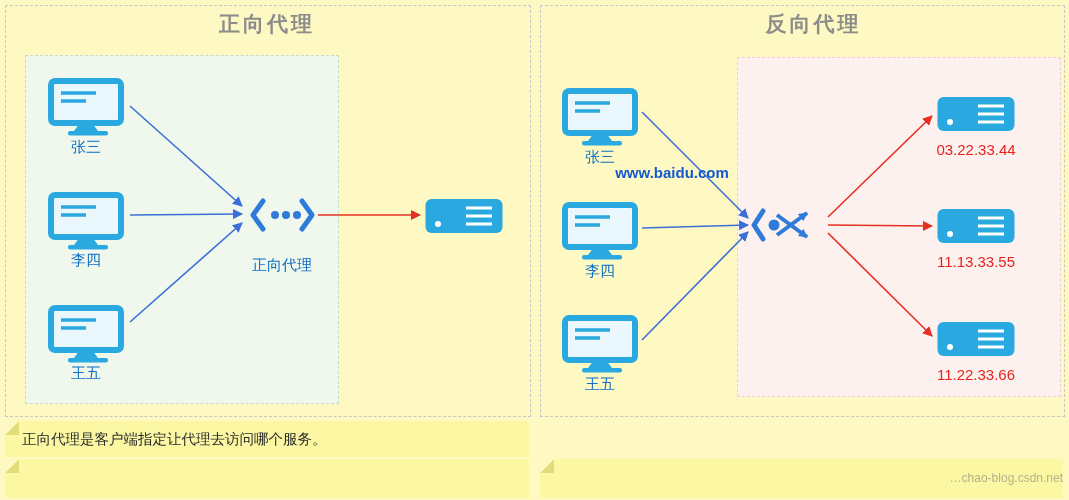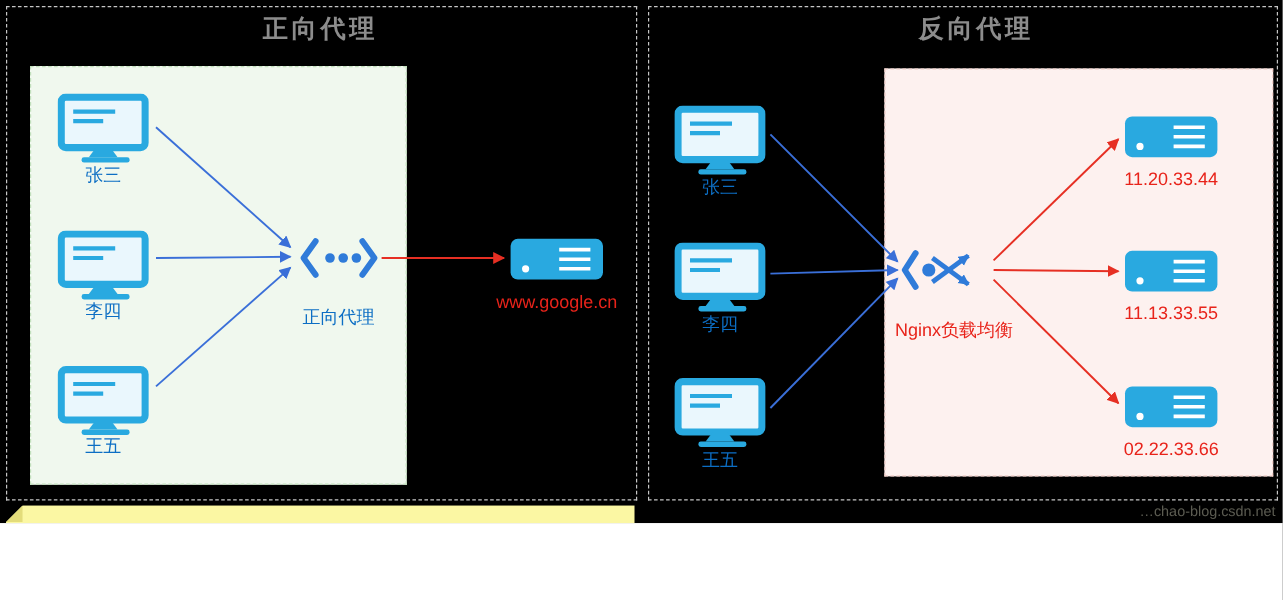--- a/index.html
+++ b/index.html
@@ -1,17 +1,17 @@
 <!DOCTYPE html>
 <html><head>
 <meta charset="utf-8">
 <style>
   html,body { margin:0; padding:0; background:#fff; }
   .canvas {
-    position:relative; width:1069px; height:436px; background:#000000;
+    position:relative; width:1069px; height:500px; background:#fef9c3;
     font-family:"Liberation Sans","DejaVu Sans",sans-serif; overflow:hidden;
   }
   .panel { position:absolute; border:1px dashed #c6c6c6; background:transparent; }
   .panel-title {
     position:absolute; text-align:center; font-size:21px; font-weight:bold;
     color:#8c8c8c; letter-spacing:3px;
   }
   .zone { position:absolute; }
   .zone.green { background:#f0f8ee; border:1px dashed #c2e0bd; }
   .zone.pink  { background:#fdf1ef; border:1px dashed #f2cfca; }
@@ -26,21 +26,21 @@
     position:absolute; background:#fbf7a3;
     clip-path: polygon(14px 0, 100% 0, 100% 100%, 0 100%, 0 14px);
     display:flex; align-items:center;
   }
   .note .fold {
     position:absolute; left:0; top:0; width:14px; height:14px; background:#e3dc7a;
     clip-path: polygon(0 100%, 100% 0, 100% 100%);
   }
   .note-text { padding-left:17px; font-size:14.5px; color:#2b2b2b; }
   .watermark {
-    position:absolute; right:6px; bottom:3px; font-size:12px;
+    position:absolute; right:6px; bottom:15px; font-size:12px;
     color:rgba(140,140,125,0.65);
   }
 </style>
 </head>
 <body>
 
 <div class="canvas">
 
   <div class="panel" style="left:5px;top:5px;width:524px;height:410px"></div>
   <div class="panel" style="left:540px;top:5px;width:523px;height:410px"></div>
@@ -122,21 +122,20 @@
 
   <div class="icon" style="left:424px;top:197px">
     <svg width="80" height="38" viewBox="0 0 80 38">
       <rect x="1.5" y="2" width="77" height="34" rx="6" fill="#29a9e0"></rect>
       <line x1="42" y1="11" x2="68" y2="11" stroke="#ffffff" stroke-width="3"></line>
       <line x1="42" y1="19" x2="68" y2="19" stroke="#ffffff" stroke-width="3"></line>
       <line x1="42" y1="27" x2="68" y2="27" stroke="#ffffff" stroke-width="3"></line>
       <circle cx="14" cy="27" r="3" fill="#ffffff"></circle>
     </svg>
   </div>
-  <div class="label red" style="left:404px;top:244px;width:120px">www.google.cn</div>
 
   <div class="icon" style="left:562px;top:88px">
     <svg width="76" height="58" viewBox="0 0 76 58">
       <rect x="3" y="3" width="70" height="42" rx="4" fill="#eaf7fd" stroke="#29a9e0" stroke-width="6"></rect>
       <line x1="13" y1="15" x2="48" y2="15" stroke="#29a9e0" stroke-width="3.5"></line>
       <line x1="13" y1="23" x2="38" y2="23" stroke="#29a9e0" stroke-width="3.5"></line>
       <path d="M32 45 L44 45 L50 53 L26 53 Z" fill="#29a9e0"></path>
       <rect x="20" y="53" width="40" height="4.5" rx="2" fill="#29a9e0"></rect>
     </svg>
   </div>
@@ -157,46 +156,46 @@
     <svg width="76" height="58" viewBox="0 0 76 58">
       <rect x="3" y="3" width="70" height="42" rx="4" fill="#eaf7fd" stroke="#29a9e0" stroke-width="6"></rect>
       <line x1="13" y1="15" x2="48" y2="15" stroke="#29a9e0" stroke-width="3.5"></line>
       <line x1="13" y1="23" x2="38" y2="23" stroke="#29a9e0" stroke-width="3.5"></line>
       <path d="M32 45 L44 45 L50 53 L26 53 Z" fill="#29a9e0"></path>
       <rect x="20" y="53" width="40" height="4.5" rx="2" fill="#29a9e0"></rect>
     </svg>
   </div>
   <div class="label blue" style="left:562px;top:375px;width:76px">王五</div>
 
+  <div class="label domain" style="left:592px;top:164px;width:160px">www.baidu.com</div>
 
   <div class="icon" style="left:750px;top:202px">
     <svg width="76" height="46" viewBox="0 0 76 46">
       <defs>
         <marker id="lbArrow" markerUnits="userSpaceOnUse" markerWidth="12" markerHeight="12" refX="8" refY="4.5" orient="auto">
           <path d="M0,0 L9,4.5 L0,9 Z" fill="#2f7bd9"></path>
         </marker>
       </defs>
       <path d="M13 9 L4 23 L13 37" stroke="#2f7bd9" stroke-width="5" fill="none" stroke-linecap="round" stroke-linejoin="round"></path>
       <circle cx="24" cy="23" r="5.5" fill="#2f7bd9"></circle>
       <path d="M27 33 L57 11" stroke="#2f7bd9" stroke-width="4" fill="none" marker-end="url(#lbArrow)"></path>
       <path d="M27 13 L57 35" stroke="#2f7bd9" stroke-width="4" fill="none" marker-end="url(#lbArrow)"></path>
     </svg>
   </div>
-  <div class="label red" style="left:730px;top:267px;width:130px">Nginx负载均衡</div>
 
   <div class="icon" style="left:936px;top:95px">
     <svg width="80" height="38" viewBox="0 0 80 38">
       <rect x="1.5" y="2" width="77" height="34" rx="6" fill="#29a9e0"></rect>
       <line x1="42" y1="11" x2="68" y2="11" stroke="#ffffff" stroke-width="3"></line>
       <line x1="42" y1="19" x2="68" y2="19" stroke="#ffffff" stroke-width="3"></line>
       <line x1="42" y1="27" x2="68" y2="27" stroke="#ffffff" stroke-width="3"></line>
       <circle cx="14" cy="27" r="3" fill="#ffffff"></circle>
     </svg>
   </div>
-  <div class="label red" style="left:926px;top:141px;width:100px">11.20.33.44</div>
+  <div class="label red" style="left:926px;top:141px;width:100px">03.22.33.44</div>
 
   <div class="icon" style="left:936px;top:207px">
     <svg width="80" height="38" viewBox="0 0 80 38">
       <rect x="1.5" y="2" width="77" height="34" rx="6" fill="#29a9e0"></rect>
       <line x1="42" y1="11" x2="68" y2="11" stroke="#ffffff" stroke-width="3"></line>
       <line x1="42" y1="19" x2="68" y2="19" stroke="#ffffff" stroke-width="3"></line>
       <line x1="42" y1="27" x2="68" y2="27" stroke="#ffffff" stroke-width="3"></line>
       <circle cx="14" cy="27" r="3" fill="#ffffff"></circle>
     </svg>
   </div>
@@ -204,24 +203,25 @@
 
   <div class="icon" style="left:936px;top:320px">
     <svg width="80" height="38" viewBox="0 0 80 38">
       <rect x="1.5" y="2" width="77" height="34" rx="6" fill="#29a9e0"></rect>
       <line x1="42" y1="11" x2="68" y2="11" stroke="#ffffff" stroke-width="3"></line>
       <line x1="42" y1="19" x2="68" y2="19" stroke="#ffffff" stroke-width="3"></line>
       <line x1="42" y1="27" x2="68" y2="27" stroke="#ffffff" stroke-width="3"></line>
       <circle cx="14" cy="27" r="3" fill="#ffffff"></circle>
     </svg>
   </div>
-  <div class="label red" style="left:926px;top:366px;width:100px">02.22.33.66</div>
+  <div class="label red" style="left:926px;top:366px;width:100px">11.22.33.66</div>
 
   <div class="note" style="left:5px;top:421px;width:524px;height:36px">
     <div class="fold"></div>
+    <div class="note-text">正向代理是客户端指定让代理去访问哪个服务。</div>
   </div>
   <div class="note" style="left:5px;top:459px;width:524px;height:39px">
     <div class="fold"></div>
   </div>
   <div class="note" style="left:540px;top:459px;width:523px;height:39px">
     <div class="fold"></div>
   </div>
 
   <div class="watermark">…chao-blog.csdn.net</div>
 

